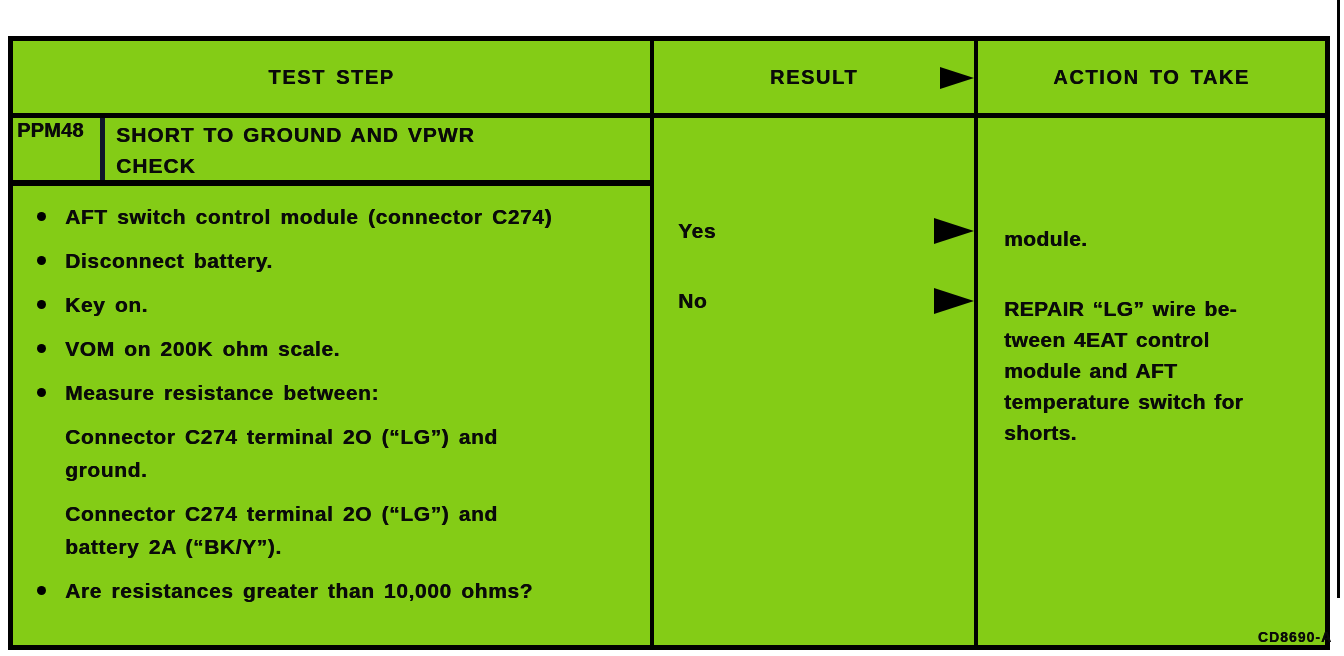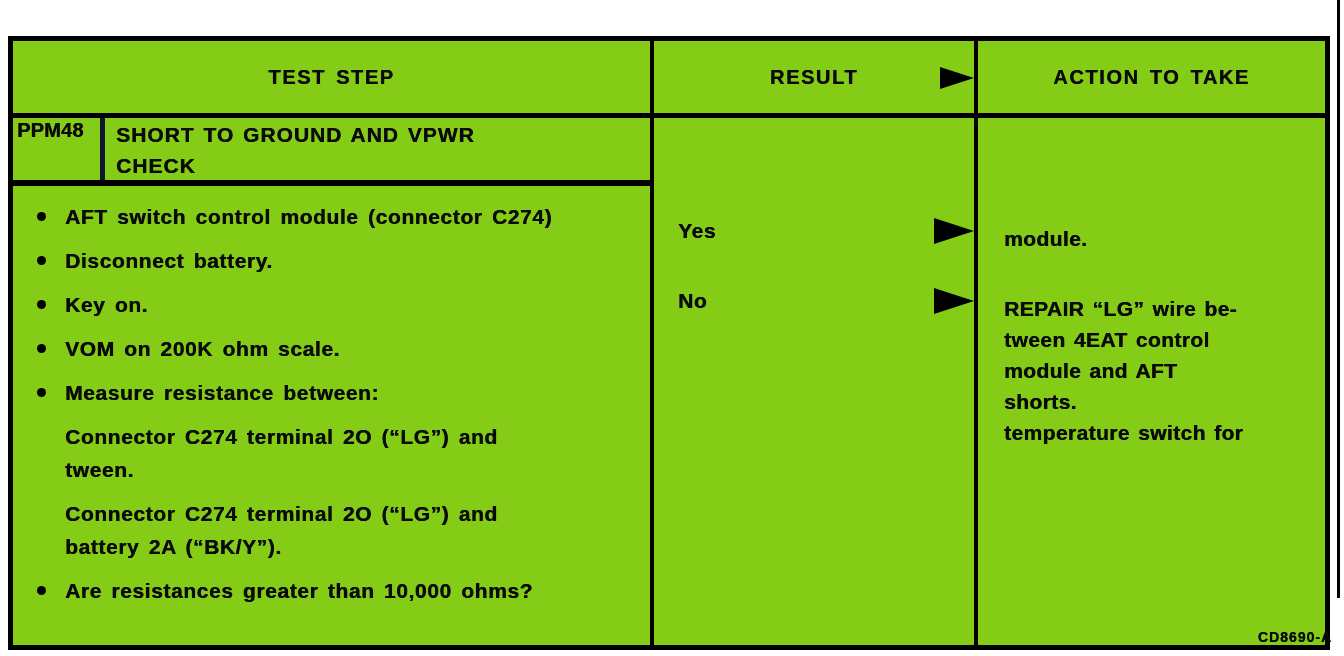--- a/index.html
+++ b/index.html
@@ -113,21 +113,21 @@
         </div>
         <div class="step">
           <span class="dot"></span>
           <div class="lines">
             <div>Measure resistance between:</div>
           </div>
         </div>
         <div class="step no-bullet">
           <div class="lines">
             <div>Connector C274 terminal 2O (“LG”) and</div>
-            <div>tween.</div>
+            <div>ground.</div>
           </div>
         </div>
         <div class="step no-bullet">
           <div class="lines">
             <div>Connector C274 terminal 2O (“LG”) and</div>
             <div>battery 2A (“BK/Y”).</div>
           </div>
         </div>
         <div class="step">
           <span class="dot"></span>
@@ -151,22 +151,22 @@
     <div class="colhead">
       <span>ACTION TO TAKE</span>
     </div>
   <div class="action-block r0">
         <div>module.</div>
       </div>
       <div class="action-block r1">
         <div>REPAIR “LG” wire be-</div>
         <div>tween 4EAT control</div>
         <div>module and AFT</div>
+        <div>temperature switch for</div>
         <div>shorts.</div>
-        <div>temperature switch for</div>
       </div>
     </div>
 
 </div>
 
 <div class="page-edge"></div>
 
 <div class="doccode ink">CD8690-A</div>
 
 </body></html>

